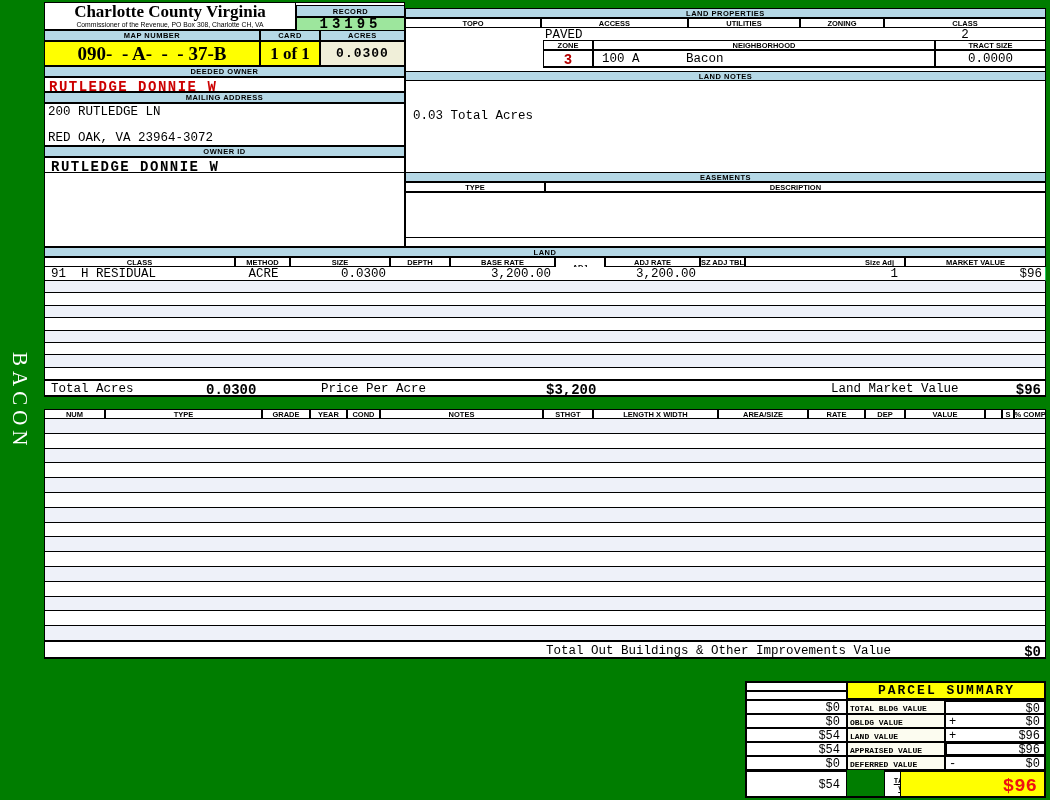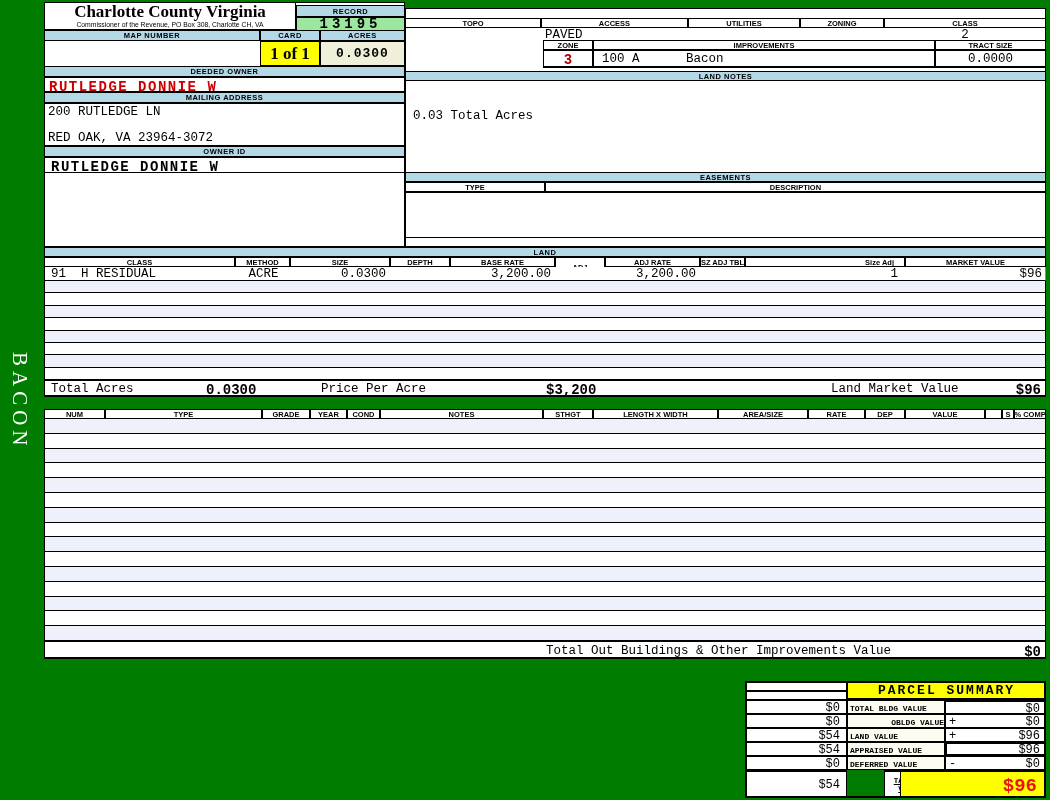--- a/index.html
+++ b/index.html
@@ -39,44 +39,46 @@
     <div class="serif" style="font-size:17px;font-weight:bold;text-align:center;line-height:18px;">Charlotte County Virginia</div>
     <div style="font:6.8px 'Liberation Sans',sans-serif;text-align:center;">Commissioner of the Revenue, PO Box 308, Charlotte CH, VA</div>
   </div>
 
   <div class="abs hdr" style="left:296px;top:5px;width:109px;height:12px;">RECORD</div>
   <div class="abs bordered monob center" style="left:296px;top:17px;width:109px;height:14px;background:#9de69d;letter-spacing:4px;line-height:13px;">13195</div>
 
   <div class="abs hdr" style="left:44px;top:30px;width:216px;height:11px;">MAP NUMBER</div>
   <div class="abs hdr" style="left:260px;top:30px;width:60px;height:11px;">CARD</div>
   <div class="abs hdr" style="left:320px;top:30px;width:85px;height:11px;">ACRES</div>
+  <div class="abs bordered serif center" style="left:44px;top:41px;width:216px;height:25px;background:#ffff00;font-size:19px;font-weight:bold;line-height:23px;white-space:pre;">090-  - A-  -  - 37-B</div>
   <div class="abs bordered serif center" style="left:260px;top:41px;width:60px;height:25px;background:#ffff00;font-size:17px;font-weight:bold;line-height:23px;">1 of 1</div>
   <div class="abs bordered monob center" style="left:320px;top:41px;width:85px;height:25px;background:#f0efd9;font-size:13px;letter-spacing:1px;line-height:23px;">0.0300</div>
 
   <div class="abs hdr" style="left:44px;top:66px;width:361px;height:11px;">DEEDED OWNER</div>
   <div class="abs bordered monob" style="left:44px;top:77px;width:361px;height:15px;color:#cc0000;letter-spacing:1.5px;padding:1px 0 0 4px;">RUTLEDGE DONNIE W</div>
 
   <div class="abs hdr" style="left:44px;top:92px;width:361px;height:11px;">MAILING ADDRESS</div>
   <div class="abs bordered white" style="left:44px;top:103px;width:361px;height:43px;"></div>
   <div class="abs mono" style="left:48px;top:105px;">200 RUTLEDGE LN</div>
   <div class="abs mono" style="left:48px;top:131px;">RED OAK, VA 23964-3072</div>
 
   <div class="abs hdr" style="left:44px;top:146px;width:361px;height:11px;">OWNER ID</div>
   <div class="abs bordered monob" style="left:44px;top:157px;width:361px;height:16px;letter-spacing:1.5px;padding:1px 0 0 6px;">RUTLEDGE DONNIE W</div>
 
+  <div class="abs hdr" style="left:405px;top:8px;width:641px;height:10px;">LAND PROPERTIES</div>
   <div class="abs colcell" style="left:405px;top:18px;width:136px;height:10px;">TOPO</div>
   <div class="abs colcell" style="left:541px;top:18px;width:147px;height:10px;">ACCESS</div>
   <div class="abs colcell" style="left:688px;top:18px;width:112px;height:10px;">UTILITIES</div>
   <div class="abs colcell" style="left:800px;top:18px;width:84px;height:10px;">ZONING</div>
   <div class="abs colcell" style="left:884px;top:18px;width:162px;height:10px;">CLASS</div>
   <div class="abs mono" style="left:545px;top:28px;">PAVED</div>
   <div class="abs mono center" style="left:884px;top:28px;width:162px;">2</div>
 
   <div class="abs colcell" style="left:543px;top:40px;width:50px;height:10px;">ZONE</div>
-  <div class="abs colcell" style="left:593px;top:40px;width:342px;height:10px;">IMPROVEMENTS</div>
+  <div class="abs colcell" style="left:593px;top:40px;width:342px;height:10px;">NEIGHBORHOOD</div>
   <div class="abs colcell" style="left:935px;top:40px;width:111px;height:10px;">TRACT SIZE</div>
   <div class="abs monob center" style="left:543px;top:50px;width:50px;height:18px;border:1px solid #000;border-bottom:2px solid #000;color:#b30000;padding-top:1px;">3</div>
   <div class="abs" style="left:593px;top:50px;width:342px;height:18px;border:1px solid #000;border-bottom:2px solid #000;">
     <span class="mono" style="position:absolute;left:8px;top:1px;">100 A</span>
     <span class="mono" style="position:absolute;left:92px;top:1px;">Bacon</span>
   </div>
   <div class="abs mono center" style="left:935px;top:50px;width:111px;height:18px;border:1px solid #000;border-bottom:2px solid #000;padding-top:1px;">0.0000</div>
 
   <div class="abs hdr" style="left:405px;top:71px;width:641px;height:10px;">LAND NOTES</div>
   <div class="abs mono" style="left:405px;top:109px;margin-left:8px;">0.03 Total Acres</div>
@@ -172,21 +174,21 @@
   <div class="abs monob center" style="left:847px;top:681px;width:199px;height:19px;background:#ffff00;border:1px solid #000;border-bottom:2px solid #000;font-size:13px;letter-spacing:2px;line-height:17px;">PARCEL SUMMARY</div>
 
   <div class="abs white bordered mono right" style="left:745px;top:700px;width:102px;height:14px;padding:0 6px 0 0;font-size:12px;">$0</div>
   <div class="abs bordered" style="left:847px;top:700px;width:98px;height:14px;background:#fcfcf0;font:bold 8px 'Liberation Mono',monospace;padding:3px 0 0 2px;">TOTAL BLDG VALUE</div>
   <div class="abs white" style="left:945px;top:700px;width:101px;height:14px;border:1px solid #000;border-top:2px solid #000;">
     <span class="mono" style="position:absolute;left:3px;top:0;font-size:12px;"></span>
     <span class="mono right" style="position:absolute;right:5px;top:0;font-size:12px;">$0</span>
   </div>
 
   <div class="abs white bordered mono right" style="left:745px;top:714px;width:102px;height:14px;padding:0 6px 0 0;font-size:12px;">$0</div>
-  <div class="abs bordered" style="left:847px;top:714px;width:98px;height:14px;background:#fcfcf0;font:bold 8px 'Liberation Mono',monospace;padding:3px 0 0 18px;text-align:right;">OBLDG VALUE</div>
+  <div class="abs bordered" style="left:847px;top:714px;width:98px;height:14px;background:#fcfcf0;font:bold 8px 'Liberation Mono',monospace;padding:3px 0 0 2px;">OBLDG VALUE</div>
   <div class="abs white bordered" style="left:945px;top:714px;width:101px;height:14px;">
     <span class="mono" style="position:absolute;left:3px;top:0;font-size:12px;">+</span>
     <span class="mono right" style="position:absolute;right:5px;top:0;font-size:12px;">$0</span>
   </div>
 
   <div class="abs white bordered mono right" style="left:745px;top:728px;width:102px;height:14px;padding:0 6px 0 0;font-size:12px;">$54</div>
   <div class="abs bordered" style="left:847px;top:728px;width:98px;height:14px;background:#fcfcf0;font:bold 8px 'Liberation Mono',monospace;padding:3px 0 0 2px;">LAND VALUE</div>
   <div class="abs white bordered" style="left:945px;top:728px;width:101px;height:14px;">
     <span class="mono" style="position:absolute;left:3px;top:0;font-size:12px;">+</span>
     <span class="mono right" style="position:absolute;right:5px;top:0;font-size:12px;">$96</span>

